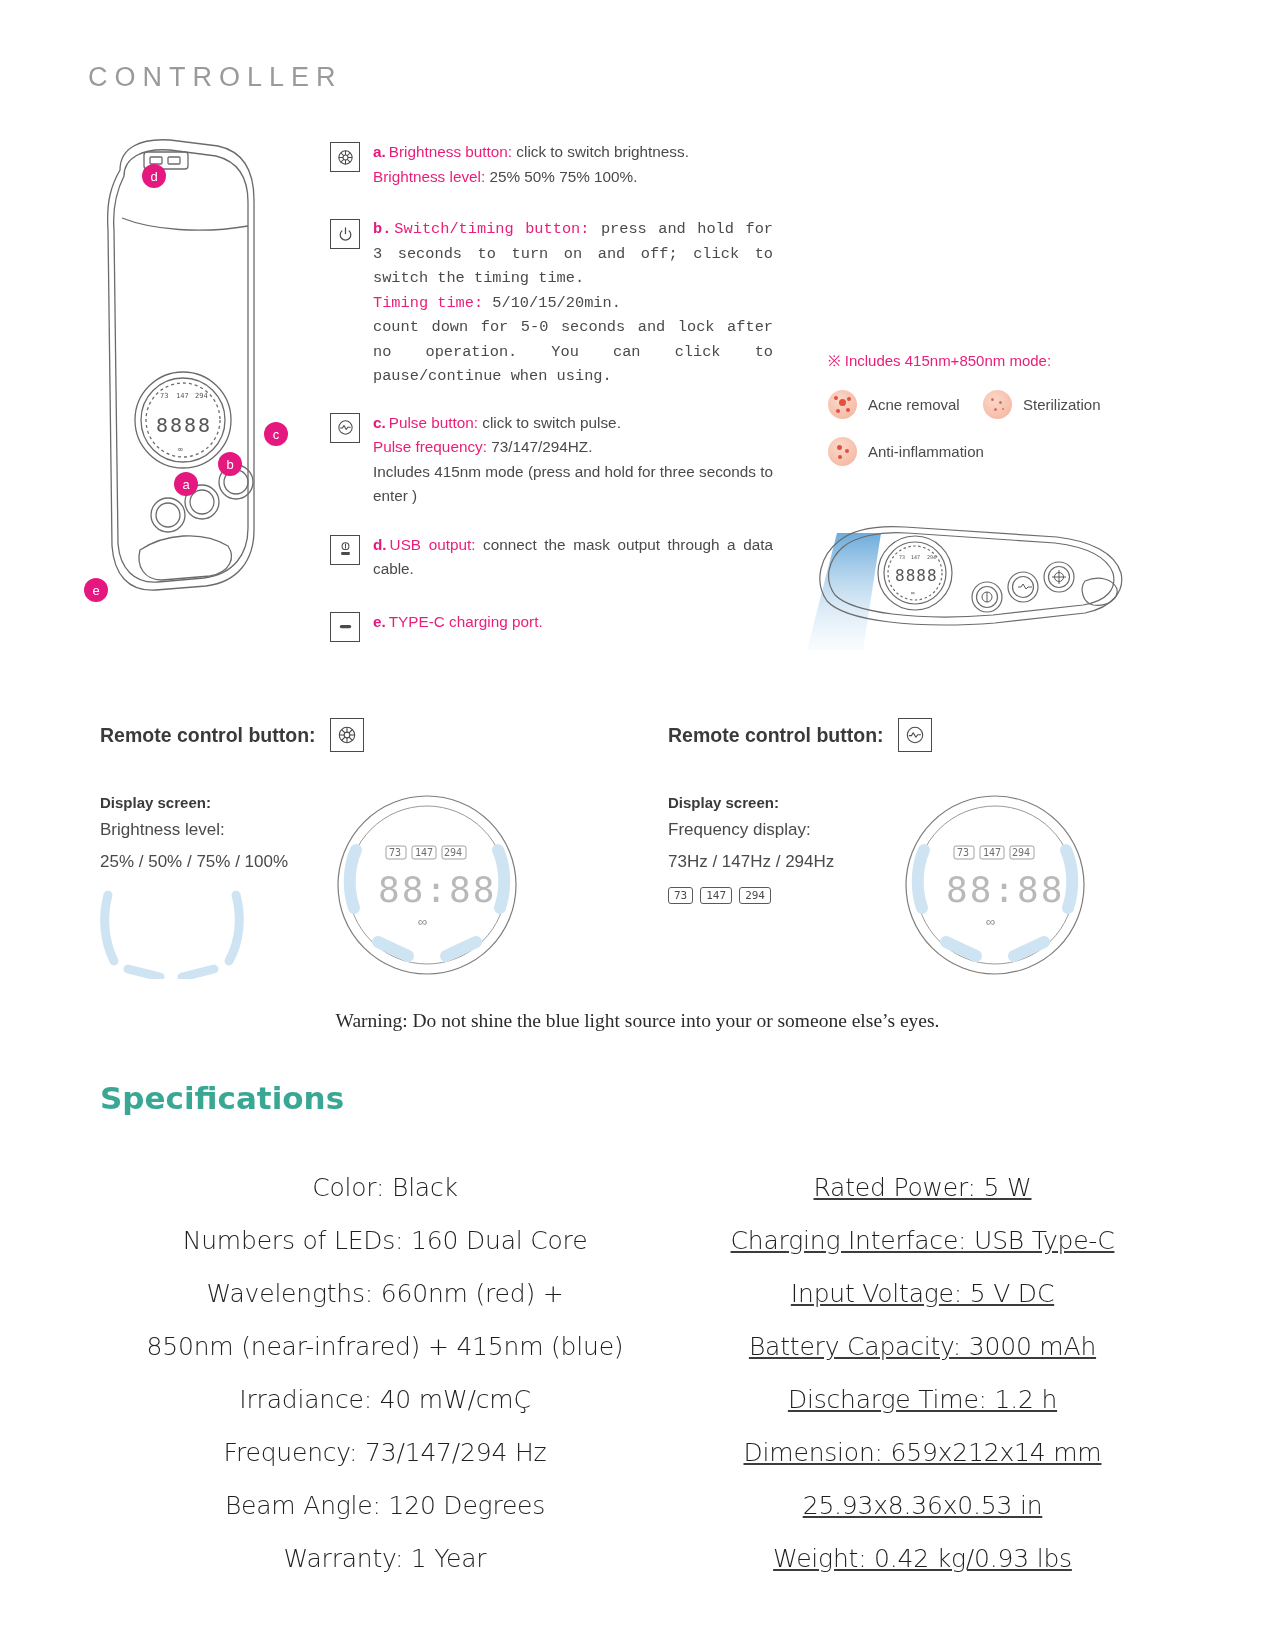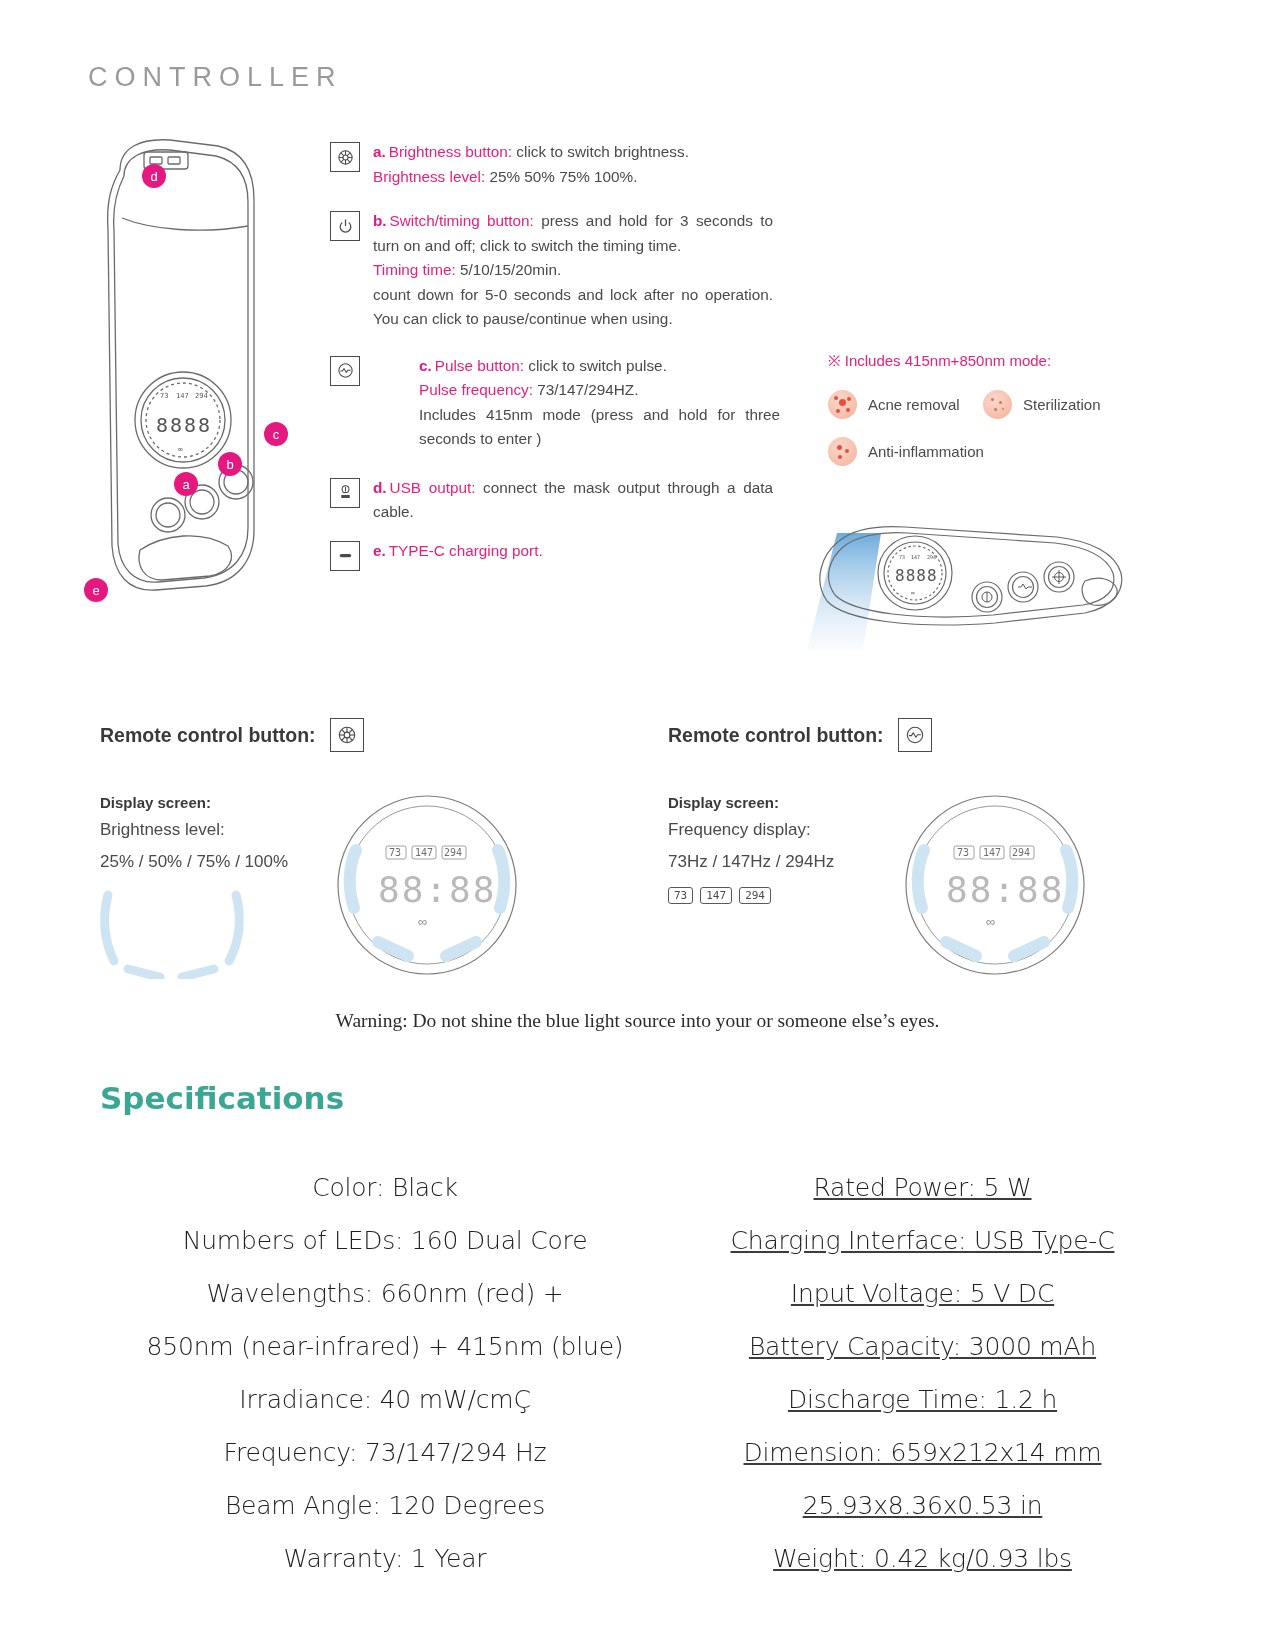--- a/index.html
+++ b/index.html
@@ -129,21 +129,21 @@
   
   <div style="position:absolute;left:64px;top:34px;width:24px;height:24px;border-radius:50%;background:#e5187f;color:#fff;font-size:13px;display:flex;align-items:center;justify-content:center;">d</div>
   <div style="position:absolute;left:96px;top:342px;width:24px;height:24px;border-radius:50%;background:#e5187f;color:#fff;font-size:13px;display:flex;align-items:center;justify-content:center;">a</div>
   <div style="position:absolute;left:140px;top:322px;width:24px;height:24px;border-radius:50%;background:#e5187f;color:#fff;font-size:13px;display:flex;align-items:center;justify-content:center;">b</div>
   <div style="position:absolute;left:186px;top:292px;width:24px;height:24px;border-radius:50%;background:#e5187f;color:#fff;font-size:13px;display:flex;align-items:center;justify-content:center;">c</div>
   <div style="position:absolute;left:6px;top:448px;width:24px;height:24px;border-radius:50%;background:#e5187f;color:#fff;font-size:13px;display:flex;align-items:center;justify-content:center;">e</div>
 </div>
 
 <div class="instr">
 
-  <div class="row" style="margin-bottom:20px;">
+  <div class="row" style="margin-bottom:28px;">
     <div class="icon-box">
       <svg width="19" height="19" viewBox="0 0 20 20">
           <g stroke="#4a4a4a" stroke-width="1.1" fill="none">
             <circle cx="10" cy="10" r="7"></circle>
             <circle cx="10" cy="10" r="2.6"></circle>
             <line x1="10" y1="3" x2="10" y2="7.4"></line>
             <line x1="10" y1="12.6" x2="10" y2="17"></line>
             <line x1="3" y1="10" x2="7.4" y2="10"></line>
             <line x1="12.6" y1="10" x2="17" y2="10"></line>
             <line x1="5" y1="5" x2="8.1" y2="8.1"></line>
@@ -161,44 +161,44 @@
 
   <div class="row" style="margin-bottom:22px;">
     <div class="icon-box">
       <svg width="19" height="19" viewBox="0 0 20 20">
           <g stroke="#4a4a4a" stroke-width="1.3" fill="none" stroke-linecap="round">
             <path d="M6.2 6.2 A5.6 5.6 0 1 0 13.8 6.2"></path>
             <line x1="10" y1="3" x2="10" y2="9"></line>
           </g>
         </svg>
     </div>
-    <div class="row-text just" style="width:400px;">
+    <div class="row-text just" style="width:400px;font-family:Liberation Mono, monospace;">
       <span class="ltr">b.</span><span class="pink">Switch/timing button:</span><span> press and hold for 3 seconds to turn on and off; click to switch the timing time.</span><br>
       <span class="pink">Timing time:</span><span> 5/10/15/20min.</span><br>
       <span>count down for 5-0 seconds and lock after no operation. You can click to pause/continue when using.</span>
     </div>
   </div>
 
-  <div class="row" style="margin-bottom:24px;gap:46px;">
+  <div class="row" style="margin-bottom:24px;">
     <div class="icon-box">
       <svg width="19" height="19" viewBox="0 0 20 20">
           <g stroke="#4a4a4a" stroke-width="1.1" fill="none">
             <circle cx="10" cy="10" r="7"></circle>
             <path d="M4.8 10.6 h2 l1.6 -2.6 l2.4 4 l1.6 -2.2 h2.6" stroke-linejoin="round" stroke-linecap="round"></path>
           </g>
         </svg>
     </div>
     <div class="row-text just" style="width:400px;">
       <span class="ltr">c.</span><span class="pink">Pulse button:</span><span> click to switch pulse.</span><br>
       <span class="pink">Pulse frequency:</span><span> 73/147/294HZ.</span><br>
       <span>Includes 415nm mode (press and hold for three seconds to enter )</span>
     </div>
   </div>
 
-  <div class="row" style="margin-bottom:14px;">
+  <div class="row" style="margin-bottom:28px;">
     <div class="icon-box">
       <svg width="19" height="19" viewBox="0 0 20 20">
           <g stroke="#4a4a4a" stroke-width="1.1" fill="none">
             <circle cx="10" cy="6.5" r="3.6"></circle>
             <line x1="10" y1="4" x2="10" y2="9"></line>
             <rect x="5.5" y="12.5" width="9" height="3.2" rx="0.6" fill="#4a4a4a" stroke="none"></rect>
           </g>
         </svg>
     </div>
     <div class="row-text just" style="width:400px;">

